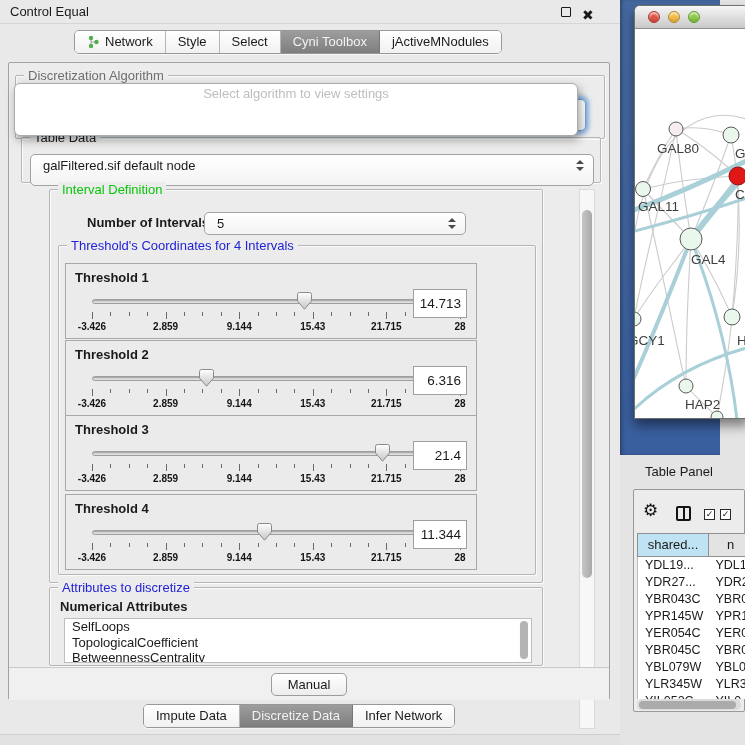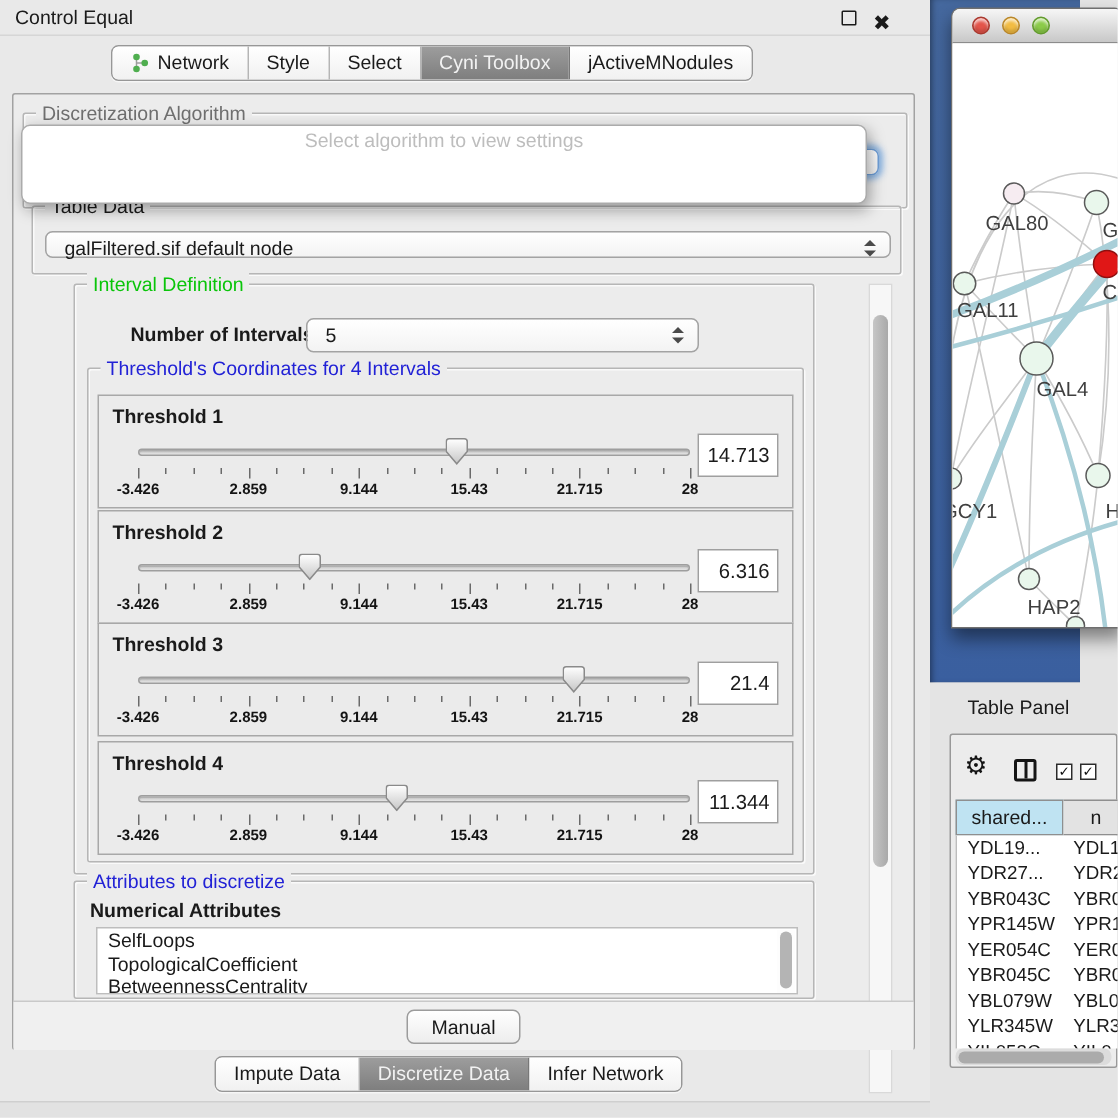--- a/index.html
+++ b/index.html
@@ -37,21 +37,21 @@
   .lbl-green { color:#09c509; }
   .lbl-blue  { color:#2222d6; }
   .lbl-gray  { color:#6f6f6f; }
 
   #grp-algo   { left:6px;  top:12px;  width:590px; height:64px; }
   #grp-table  { left:12px; top:74px;  width:580px; height:46px; }
   #grp-interval { left:40px; top:126px; width:494px; height:394px; }
   #grp-thresh { left:8px;  top:55px;  width:478px; height:330px; }
   #grp-attr   { left:40px; top:524px; width:494px; height:79px; }
 
-  .combo { position:absolute; height:18px; background:linear-gradient(#ffffff,#f3f3f3);
+  .combo { position:absolute; height:32px; background:linear-gradient(#ffffff,#f3f3f3);
            border:1px solid #a3a3a3; border-radius:5px; line-height:22px; padding-left:12px; }
   .combo .steppers { position:absolute; right:9px; top:5px; }
   .arr-up,.arr-dn { width:0; height:0; border-left:4px solid transparent; border-right:4px solid transparent; }
   .arr-up { border-bottom:4px solid #4a4a4a; margin-bottom:3px; }
   .arr-dn { border-top:4px solid #4a4a4a; }
   #combo-algo { left:14px; top:36px; width:563px; border-color:#6f9fd8;
                 box-shadow:0 0 4px 2.5px rgba(116,167,223,.85); z-index:5; }
   #combo-table { left:8px; top:16px; width:564px; }
   #combo-noi { left:154px; top:22px; width:262px; height:23px; }
 
@@ -59,21 +59,21 @@
   #popup { position:absolute; left:5px; top:20px; width:564px; height:53px; background:#ffffff;
            border:1px solid #ababab; border-radius:6px; z-index:50;
            box-shadow:2px 4px 10px rgba(0,0,0,.35); padding-top:2px; overflow:hidden; }
   .pp-placeholder { text-align:center; color:#bdbdbd; height:15px; line-height:15px; }
   .pp-item { height:17px; line-height:17px; padding-left:2px; font-size:13.5px; }
   .pp-item.bold { font-weight:bold; }
 
   .noi-label { position:absolute; left:37px; top:25px; font-weight:bold; }
 
   
-  .th-panel { position:absolute; left:6px; width:464px; height:76px; border:1px solid #a8a8a8;
+  .th-panel { position:absolute; left:6px; width:412px; height:76px; border:1px solid #a8a8a8;
               background:#ebebeb; }
   .th-label { position:absolute; left:9px; top:6px; font-weight:bold; }
   .th-sliderzone { position:absolute; left:26px; top:28px; width:368px; height:44px; }
   .th-track { position:absolute; left:0; right:0; top:7px; height:5px; border:1px solid #9e9e9e;
               border-radius:4px; background:linear-gradient(#c9c9c9,#e3e3e3);
               box-shadow:inset 0 1px 1px rgba(0,0,0,.18); }
   .th-thumb { position:absolute; top:0; width:15px; height:18px; }
   .tick { position:absolute; width:1px; background:#6a6a6a; }
   .tick.minor { top:20px; height:4px; }
   .tick.major { top:20px; height:7px; }

